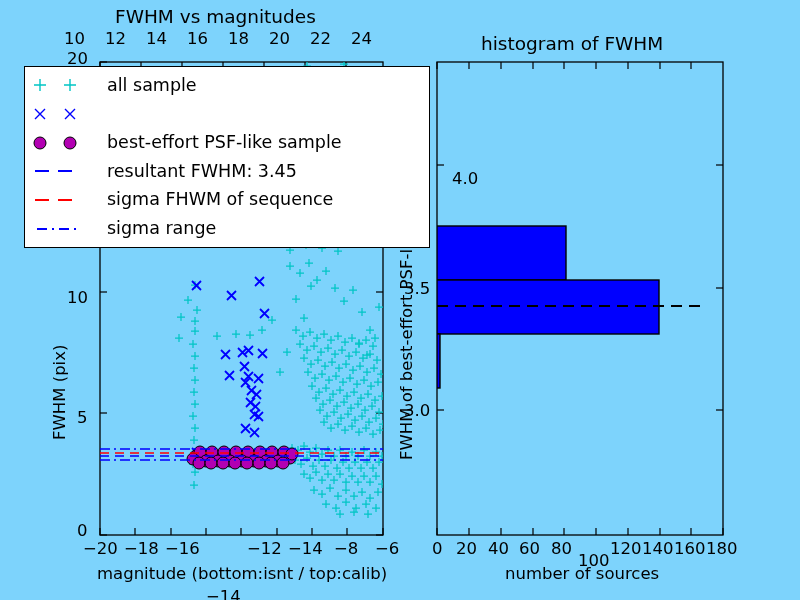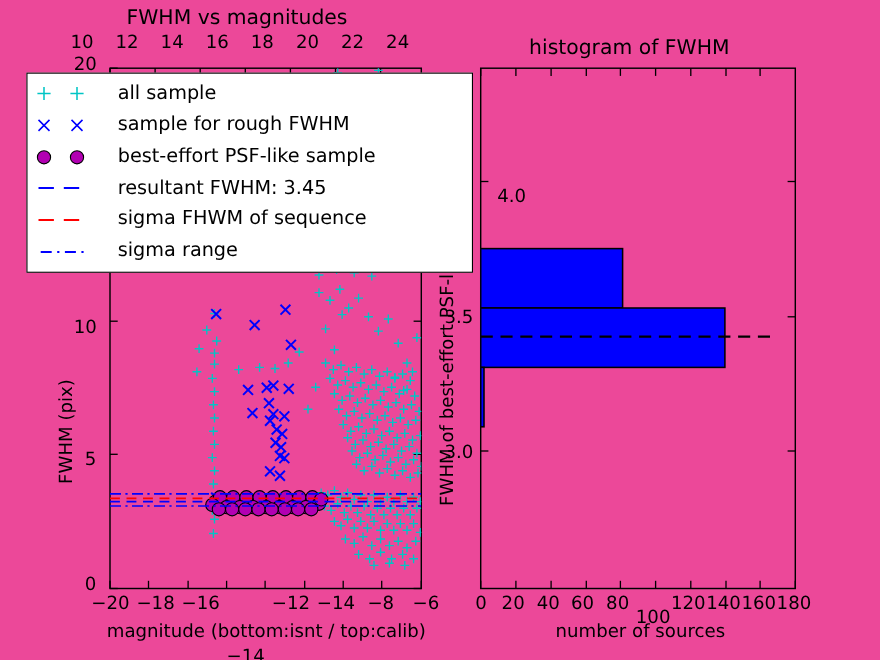--- a/index.html
+++ b/index.html
@@ -11,21 +11,21 @@
     width: 800px;
     height: 600px;
     font-family: "DejaVu Sans", sans-serif;
     color: #000000;
     overflow: hidden;
   }
   #figure {
     position: relative;
     width: 800px;
     height: 600px;
-    background: #ec4899;
+    background: #7dd3fc;
   }
   .axes-svg {
     position: absolute;
     left: 0;
     top: 0;
   }
   .legend-box {
     position: absolute;
     left: 24px;
     top: 66px;
@@ -419,21 +419,20 @@
 
       <div class="legend-row">
         <span class="legend-sample">
           <svg width="82" height="26">
             <g stroke="#0000ff" stroke-width="1.4" fill="none">
               <path d="M10 8l10 10M20 8l-10 10"></path>
                 <path d="M40 8l10 10M50 8l-10 10"></path>
             </g>
           </svg>
         </span>
-        <span class="legend-label">sample for rough FWHM</span>
       </div>
 
       <div class="legend-row">
         <span class="legend-sample">
           <svg width="82" height="26">
             <circle cx="15" cy="13" r="6" fill="#b200b2" stroke="#000" stroke-width="1"></circle>
             <circle cx="45" cy="13" r="6" fill="#b200b2" stroke="#000" stroke-width="1"></circle>
           </svg>
         </span>
         <span class="legend-label">best-effort PSF-like sample</span>

